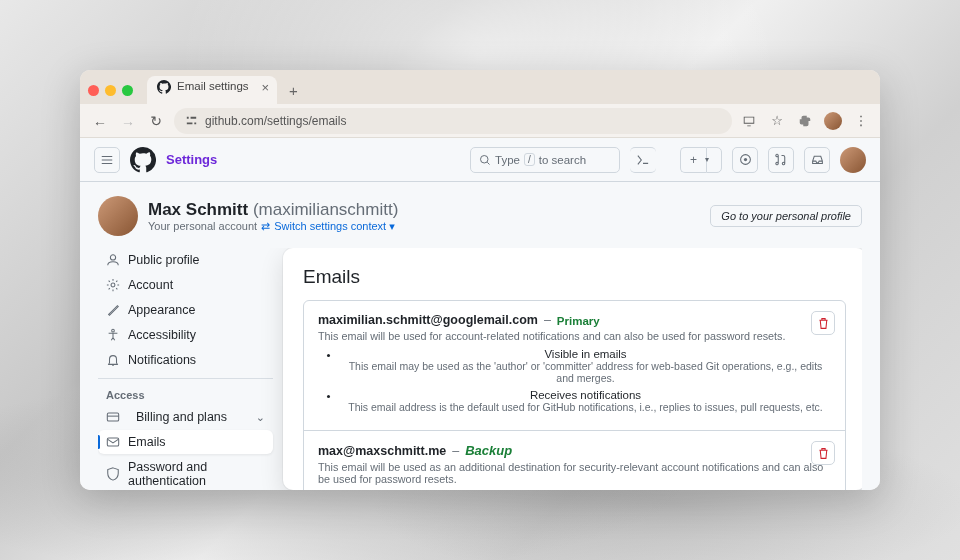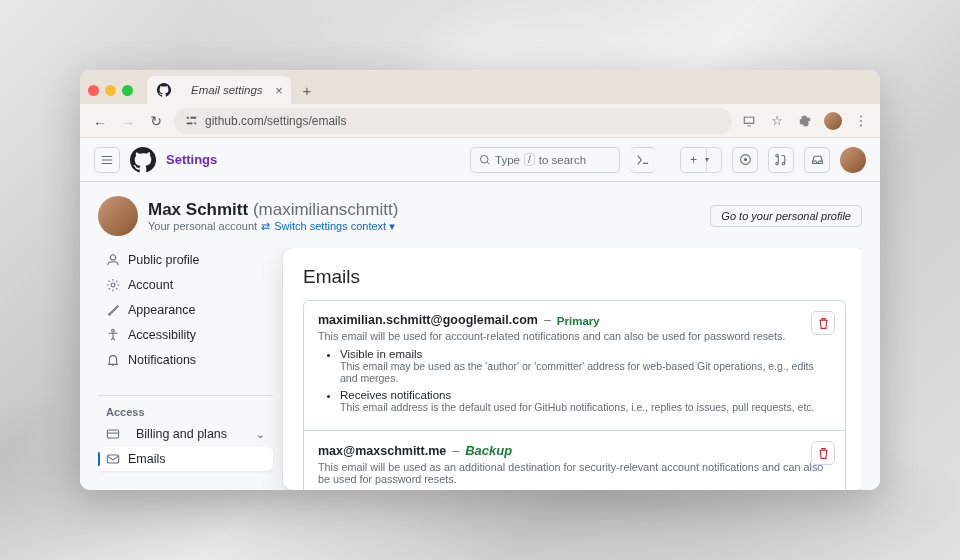--- a/index.html
+++ b/index.html
@@ -37,24 +37,23 @@
     background: #e8e2db;
   }
   .traffic-lights { display: flex; gap: 6px; margin-right: 8px; }
   .tl { width: 11px; height: 11px; border-radius: 50%; }
   .tl.r { background: #ff5f57; } .tl.y { background: #febc2e; } .tl.g { background: #28c840; }
   .tab {
     background: #f5f2ef;
     border-radius: 8px 8px 0 0;
     padding: 4px 28px 4px 10px;
     font-size: 11.5px; color: #444;
-    display: flex; align-items: center; gap: 20px;
+    display: flex; gap: 6px;
     position: relative; height: 28px;
     min-width: 130px;
-    font-style: italic;
   }
   .tab .close { position: absolute; right: 8px; color: #666; font-size: 13px; }
   .new-tab { color: #666; font-size: 15px; padding: 0 6px; }
   .addr-bar {
     height: 34px; background: #f5f2ef;
     display: flex; align-items: center; gap: 8px; padding: 0 10px;
     border-bottom: 1px solid #e0dcd6;
   }
   .nav-ico { color: #5a5a5a; font-size: 14px; width: 20px; text-align: center; }
   .nav-ico.dis { color: #bbb; }
@@ -107,42 +106,42 @@
   .side-item.active {
     background: #fff; font-weight: 500;
     box-shadow: 0 1px 3px rgba(0,0,0,0.08);
     position: relative;
   }
   .side-item.active::before {
     content: ''; position: absolute; left: -1px; top: 5px; bottom: 5px; width: 3px; background: #0969da; border-radius: 2px;
   }
   .side-ico { width: 14px; height: 14px; display: flex; align-items: center; justify-content: center; color: #656d76; }
   .side-ico svg { width: 14px; height: 14px; }
-  .side-section { font-size: 11px; font-weight: 600; color: #656d76; padding: 10px 8px 4px; border-top: 1px solid #d8dee4; margin-top: 23px; }
+  .side-section { font-size: 11px; font-weight: 600; color: #656d76; padding: 10px 8px 4px; border-top: 1px solid #d8dee4; margin-top: 6px; }
   .billing { display: flex; justify-content: space-between; align-items: center; }
   .chev { color: #656d76; font-size: 11px; }
   .main-panel {
     flex: 1; background: #fff; border-radius: 10px;
     box-shadow: 0 0 0 1px rgba(0,0,0,0.04), 0 8px 24px rgba(0,0,0,0.12);
     padding: 18px 20px 14px;
     margin-right: -4px;
     overflow: hidden;
   }
   .panel-title { font-size: 19px; font-weight: 400; color: #1f2328; margin-bottom: 12px; }
   .email-list { border: 1px solid #d0d7de; border-radius: 6px; }
   .email-card { padding: 12px 14px; border-bottom: 1px solid #d0d7de; position: relative; }
   .email-card:last-child { border-bottom: 0; }
   .email-head { display: flex; align-items: flex-end; gap: 6px; font-size: 12.5px; margin-bottom: 3px; }
   .email-addr { font-weight: 600; color: #1f2328; }
   .dash { color: #656d76; }
   .badge-primary { color: #1a7f37; font-weight: 600; font-size: 11.5px; }
   .badge-backup { color: #1a7f37; font-weight: 600; font-size: 13px; font-style: italic; }
   .email-sub { font-size: 10.8px; color: #656d76; margin-bottom: 6px; }
   .bullets { list-style: disc; padding-left: 22px; }
-  .bullets li { font-size: 11.5px; color: #1f2328; margin-bottom: 2px; }
+  .bullets li { font-size: 11.5px; color: #1f2328; margin-bottom: 2px; text-align: center; }
   .bullets .bdesc { font-size: 10.5px; color: #656d76; margin-bottom: 5px; display:block; }
   .trash-btn {
     position: absolute; right: 10px; top: 10px;
     width: 24px; height: 24px; border: 1px solid #d0d7de; border-radius: 5px;
     display: flex; align-items: center; justify-content: center;
     color: #cf222e; background: #fff;
   }
   .trash-btn svg { width: 13px; height: 13px; }
   .site-tune { width: 15px; height: 15px; }
 </style>
@@ -327,20 +326,28 @@
               <span class="chev">⌄</span>
             </div>
           <div class="side-item active">
               <span class="side-ico">
                 <svg viewBox="0 0 16 16">
                   <rect x="1.5" y="3.5" width="13" height="9" rx="1.5" fill="none" stroke="currentColor" stroke-width="1.2"></rect>
                   <path fill="none" stroke="currentColor" stroke-width="1.2" d="M2 5l6 4 6-4"></path>
                 </svg>
               </span>
               <span>Emails</span>
+            </div>
+          <div class="side-item">
+              <span class="side-ico">
+                <svg viewBox="0 0 16 16">
+                  <path fill="none" stroke="currentColor" stroke-width="1.2" d="M8 1l6 2v4c0 4-3 7-6 8-3-1-6-4-6-8V3z"></path>
+                </svg>
+              </span>
+              <span>Password and authentication</span>
             </div>
 
         </div>
 
         <div class="main-panel">
           <div class="panel-title">Emails</div>
           <div class="email-list">
             <div class="email-card">
               <button class="trash-btn">
                   <svg viewBox="0 0 16 16">

